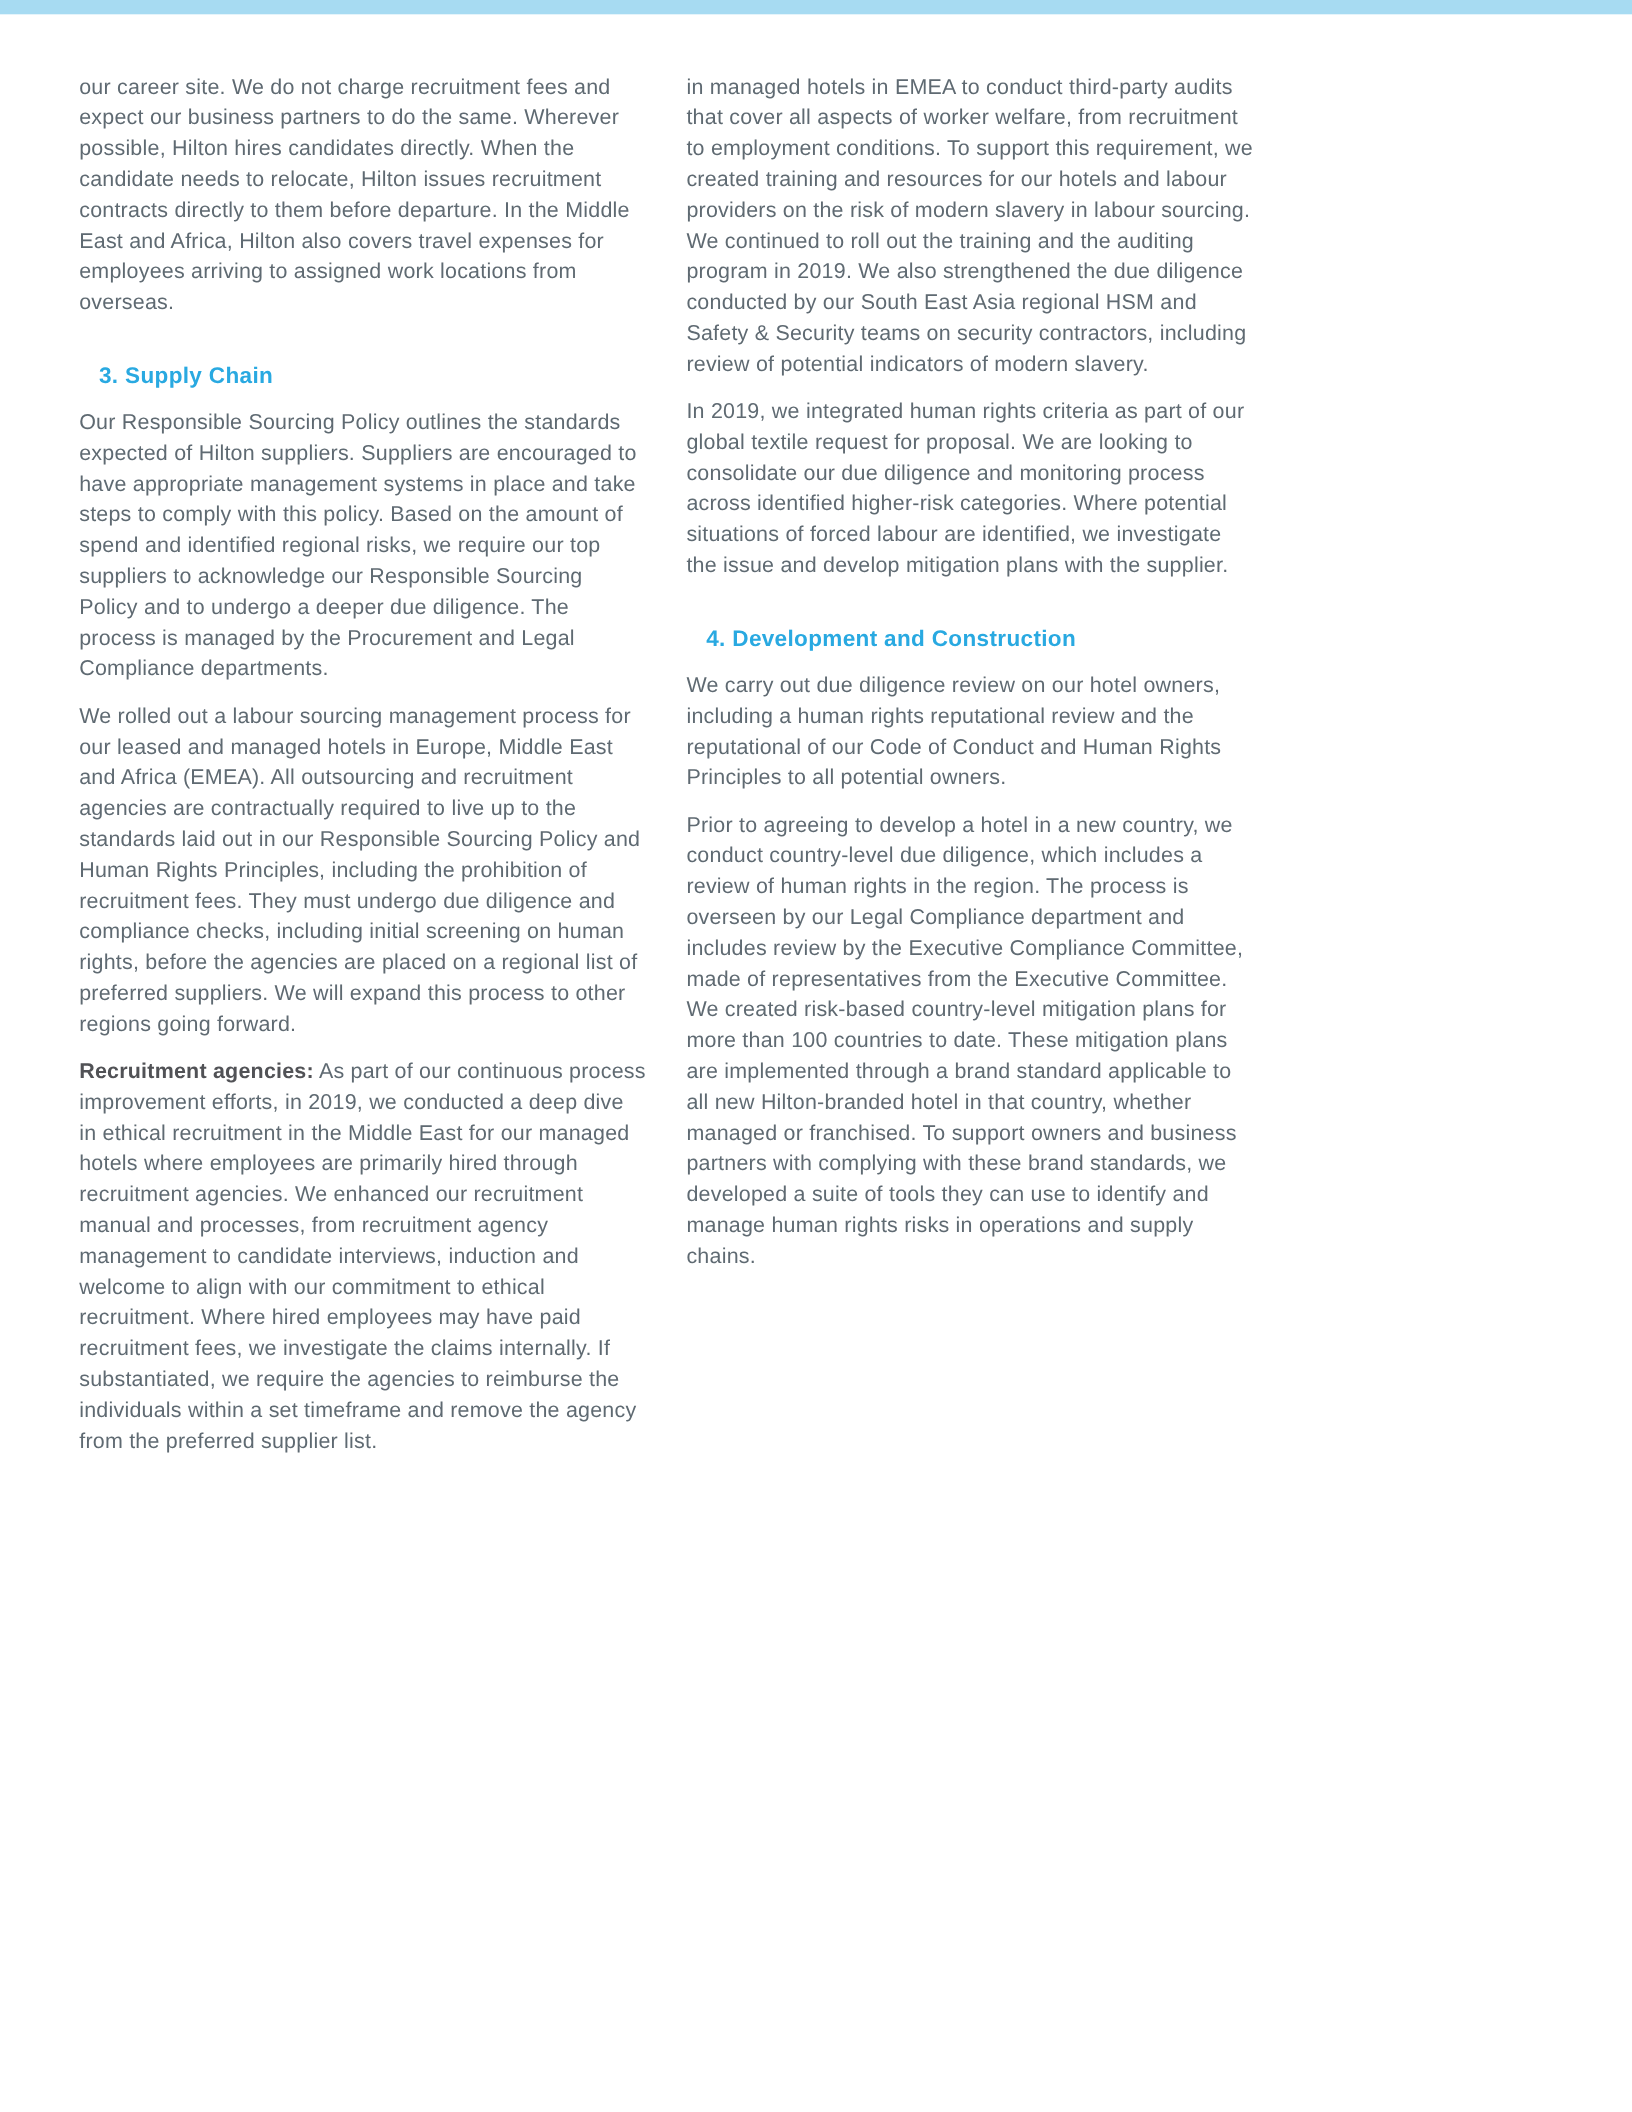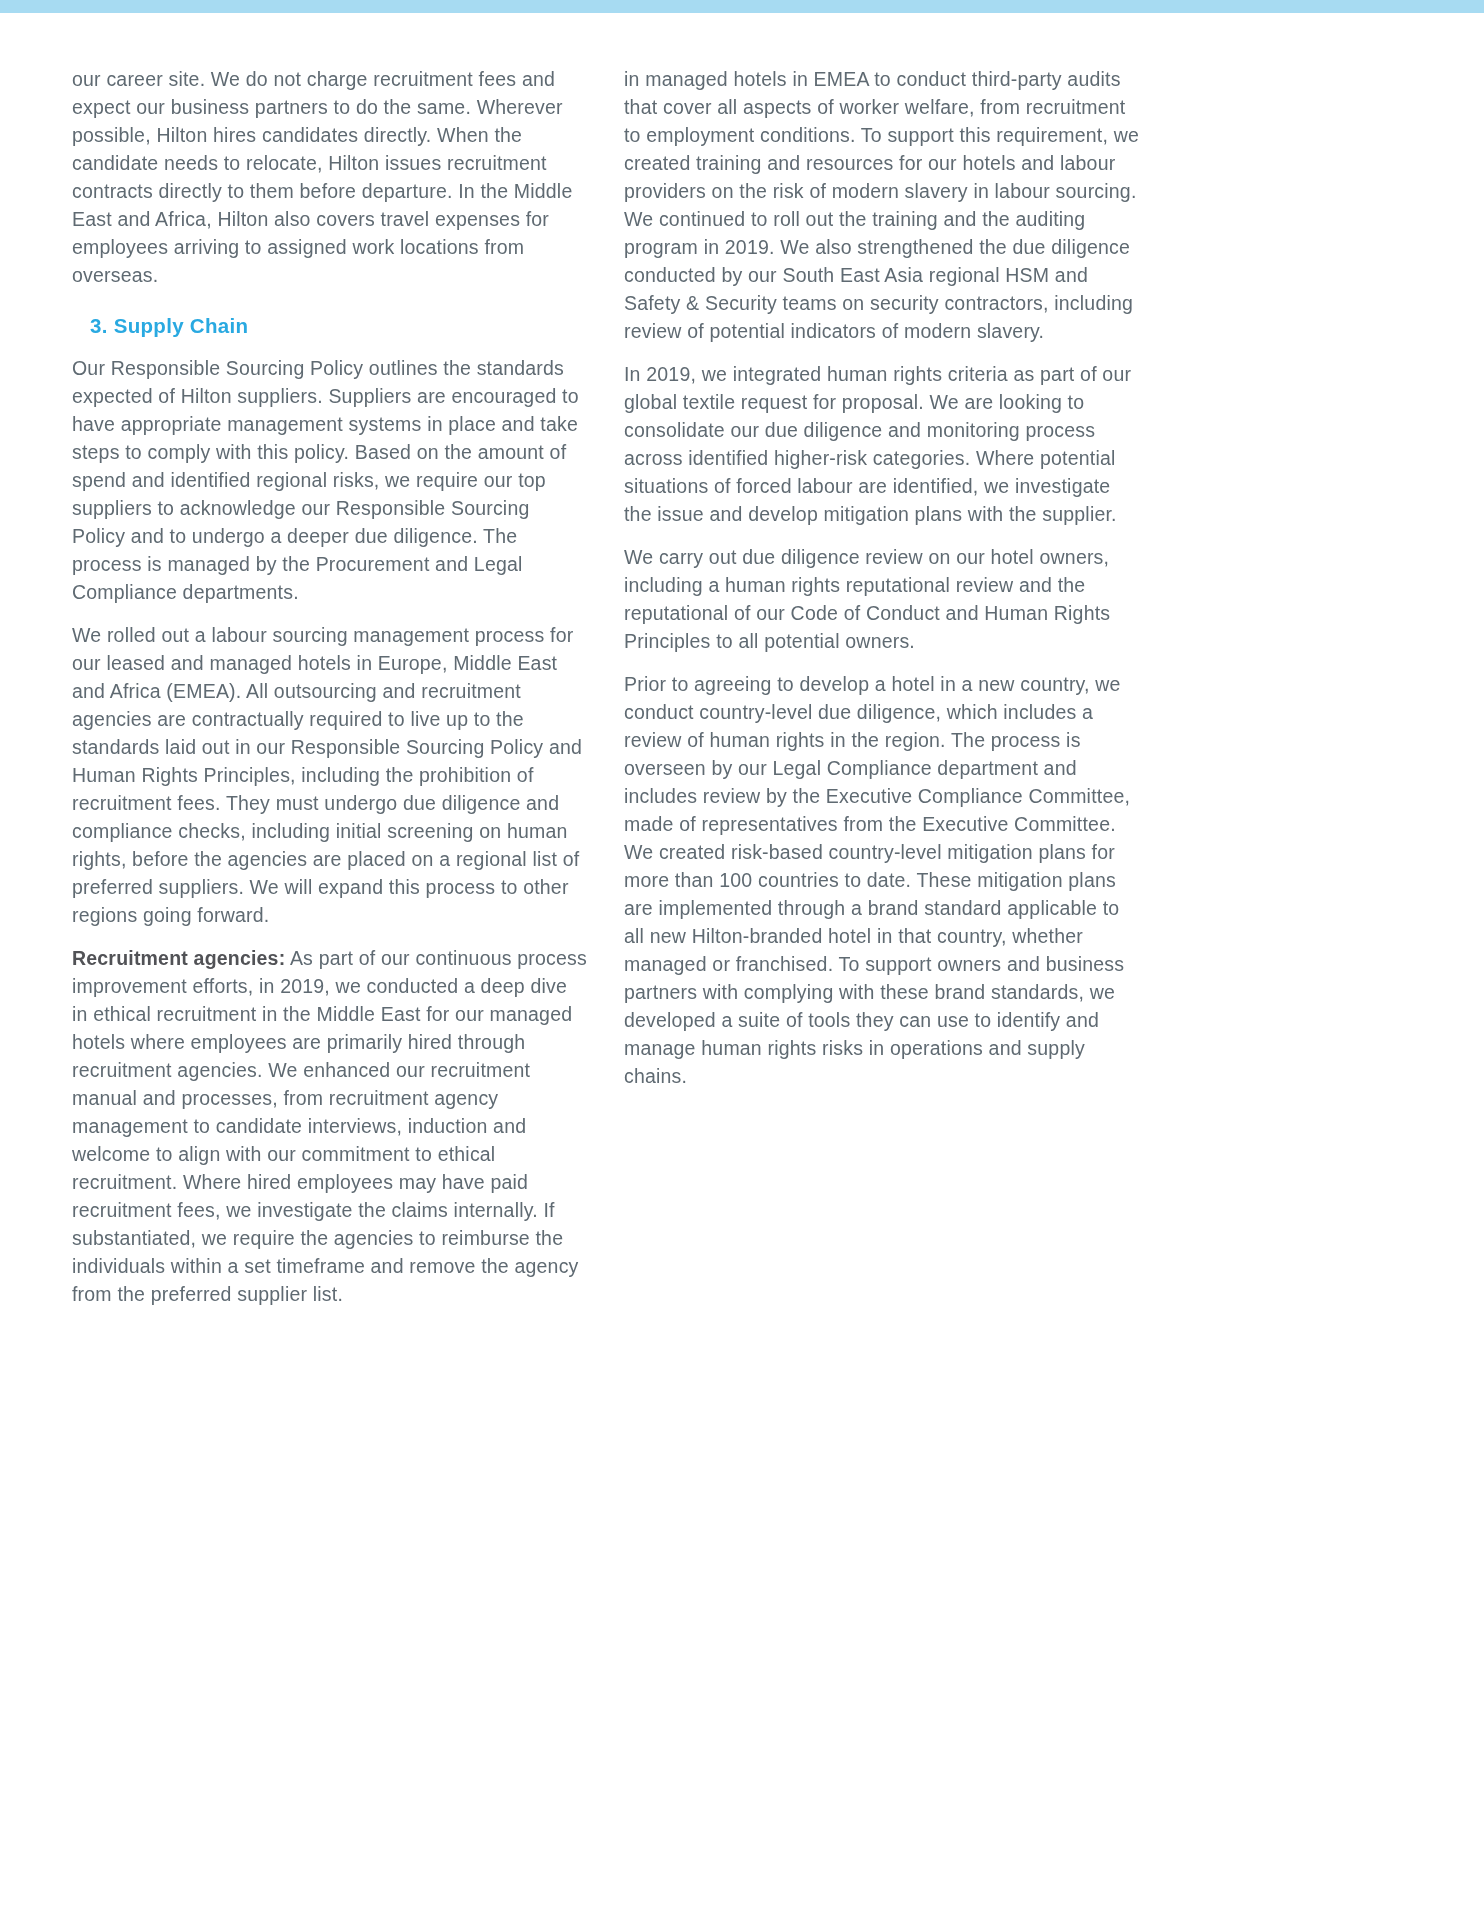--- a/index.html
+++ b/index.html
@@ -35,21 +35,21 @@
     letter-spacing: 0.2px;
     color: var(--body-text, #5f6a72);
     margin: 0 0 15px 0;
   }
   h3.heading {
     font-size: 20.5px;
     line-height: 26px;
     letter-spacing: 0.3px;
     font-weight: bold;
     color: var(--accent, #29a9e1);
-    margin: 24px 0 15px 18px;
+    margin: 40px 0 15px 18px;
   }
   .lead {
     font-weight: bold;
     color: var(--bold-text, #515256);
   }
 </style>
 </head>
 <body>
 
 <div class="page">
@@ -70,20 +70,21 @@
         <span>As part of our continuous process improvement efforts, in 2019, we conducted a deep dive in ethical recruitment in the Middle East for our managed hotels where employees are primarily hired through recruitment agencies. We enhanced our recruitment manual and processes, from recruitment agency management to candidate interviews, induction and welcome to align with our commitment to ethical recruitment. Where hired employees may have paid recruitment fees, we investigate the claims internally. If substantiated, we require the agencies to reimburse the individuals within a set timeframe and remove the agency from the preferred supplier list.</span>
       </p>
 
     </div>
 
     <div class="col">
       <p class="body">in managed hotels in EMEA to conduct third-party audits that cover all aspects of worker welfare, from recruitment to employment conditions. To support this requirement, we created training and resources for our hotels and labour providers on the risk of modern slavery in labour sourcing. We continued to roll out the training and the auditing program in 2019. We also strengthened the due diligence conducted by our South East Asia regional HSM and Safety &amp; Security teams on security contractors, including review of potential indicators of modern slavery.</p>
 
       <p class="body">In 2019, we integrated human rights criteria as part of our global textile request for proposal. We are looking to consolidate our due diligence and monitoring process across identified higher-risk categories. Where potential situations of forced labour are identified, we investigate the issue and develop mitigation plans with the supplier.</p>
 
+      <h3 class="heading">4. Development and Construction</h3>
 
       <p class="body">We carry out due diligence review on our hotel owners, including a human rights reputational review and the reputational of our Code of Conduct and Human Rights Principles to all potential owners.</p>
 
       <p class="body">Prior to agreeing to develop a hotel in a new country, we conduct country-level due diligence, which includes a review of human rights in the region. The process is overseen by our Legal Compliance department and includes review by the Executive Compliance Committee, made of representatives from the Executive Committee. We created risk-based country-level mitigation plans for more than 100 countries to date. These mitigation plans are implemented through a brand standard applicable to all new Hilton-branded hotel in that country, whether managed or franchised. To support owners and business partners with complying with these brand standards, we developed a suite of tools they can use to identify and manage human rights risks in operations and supply chains.</p>
     </div>
 
   </div>
 </div>
 
 </body></html>

